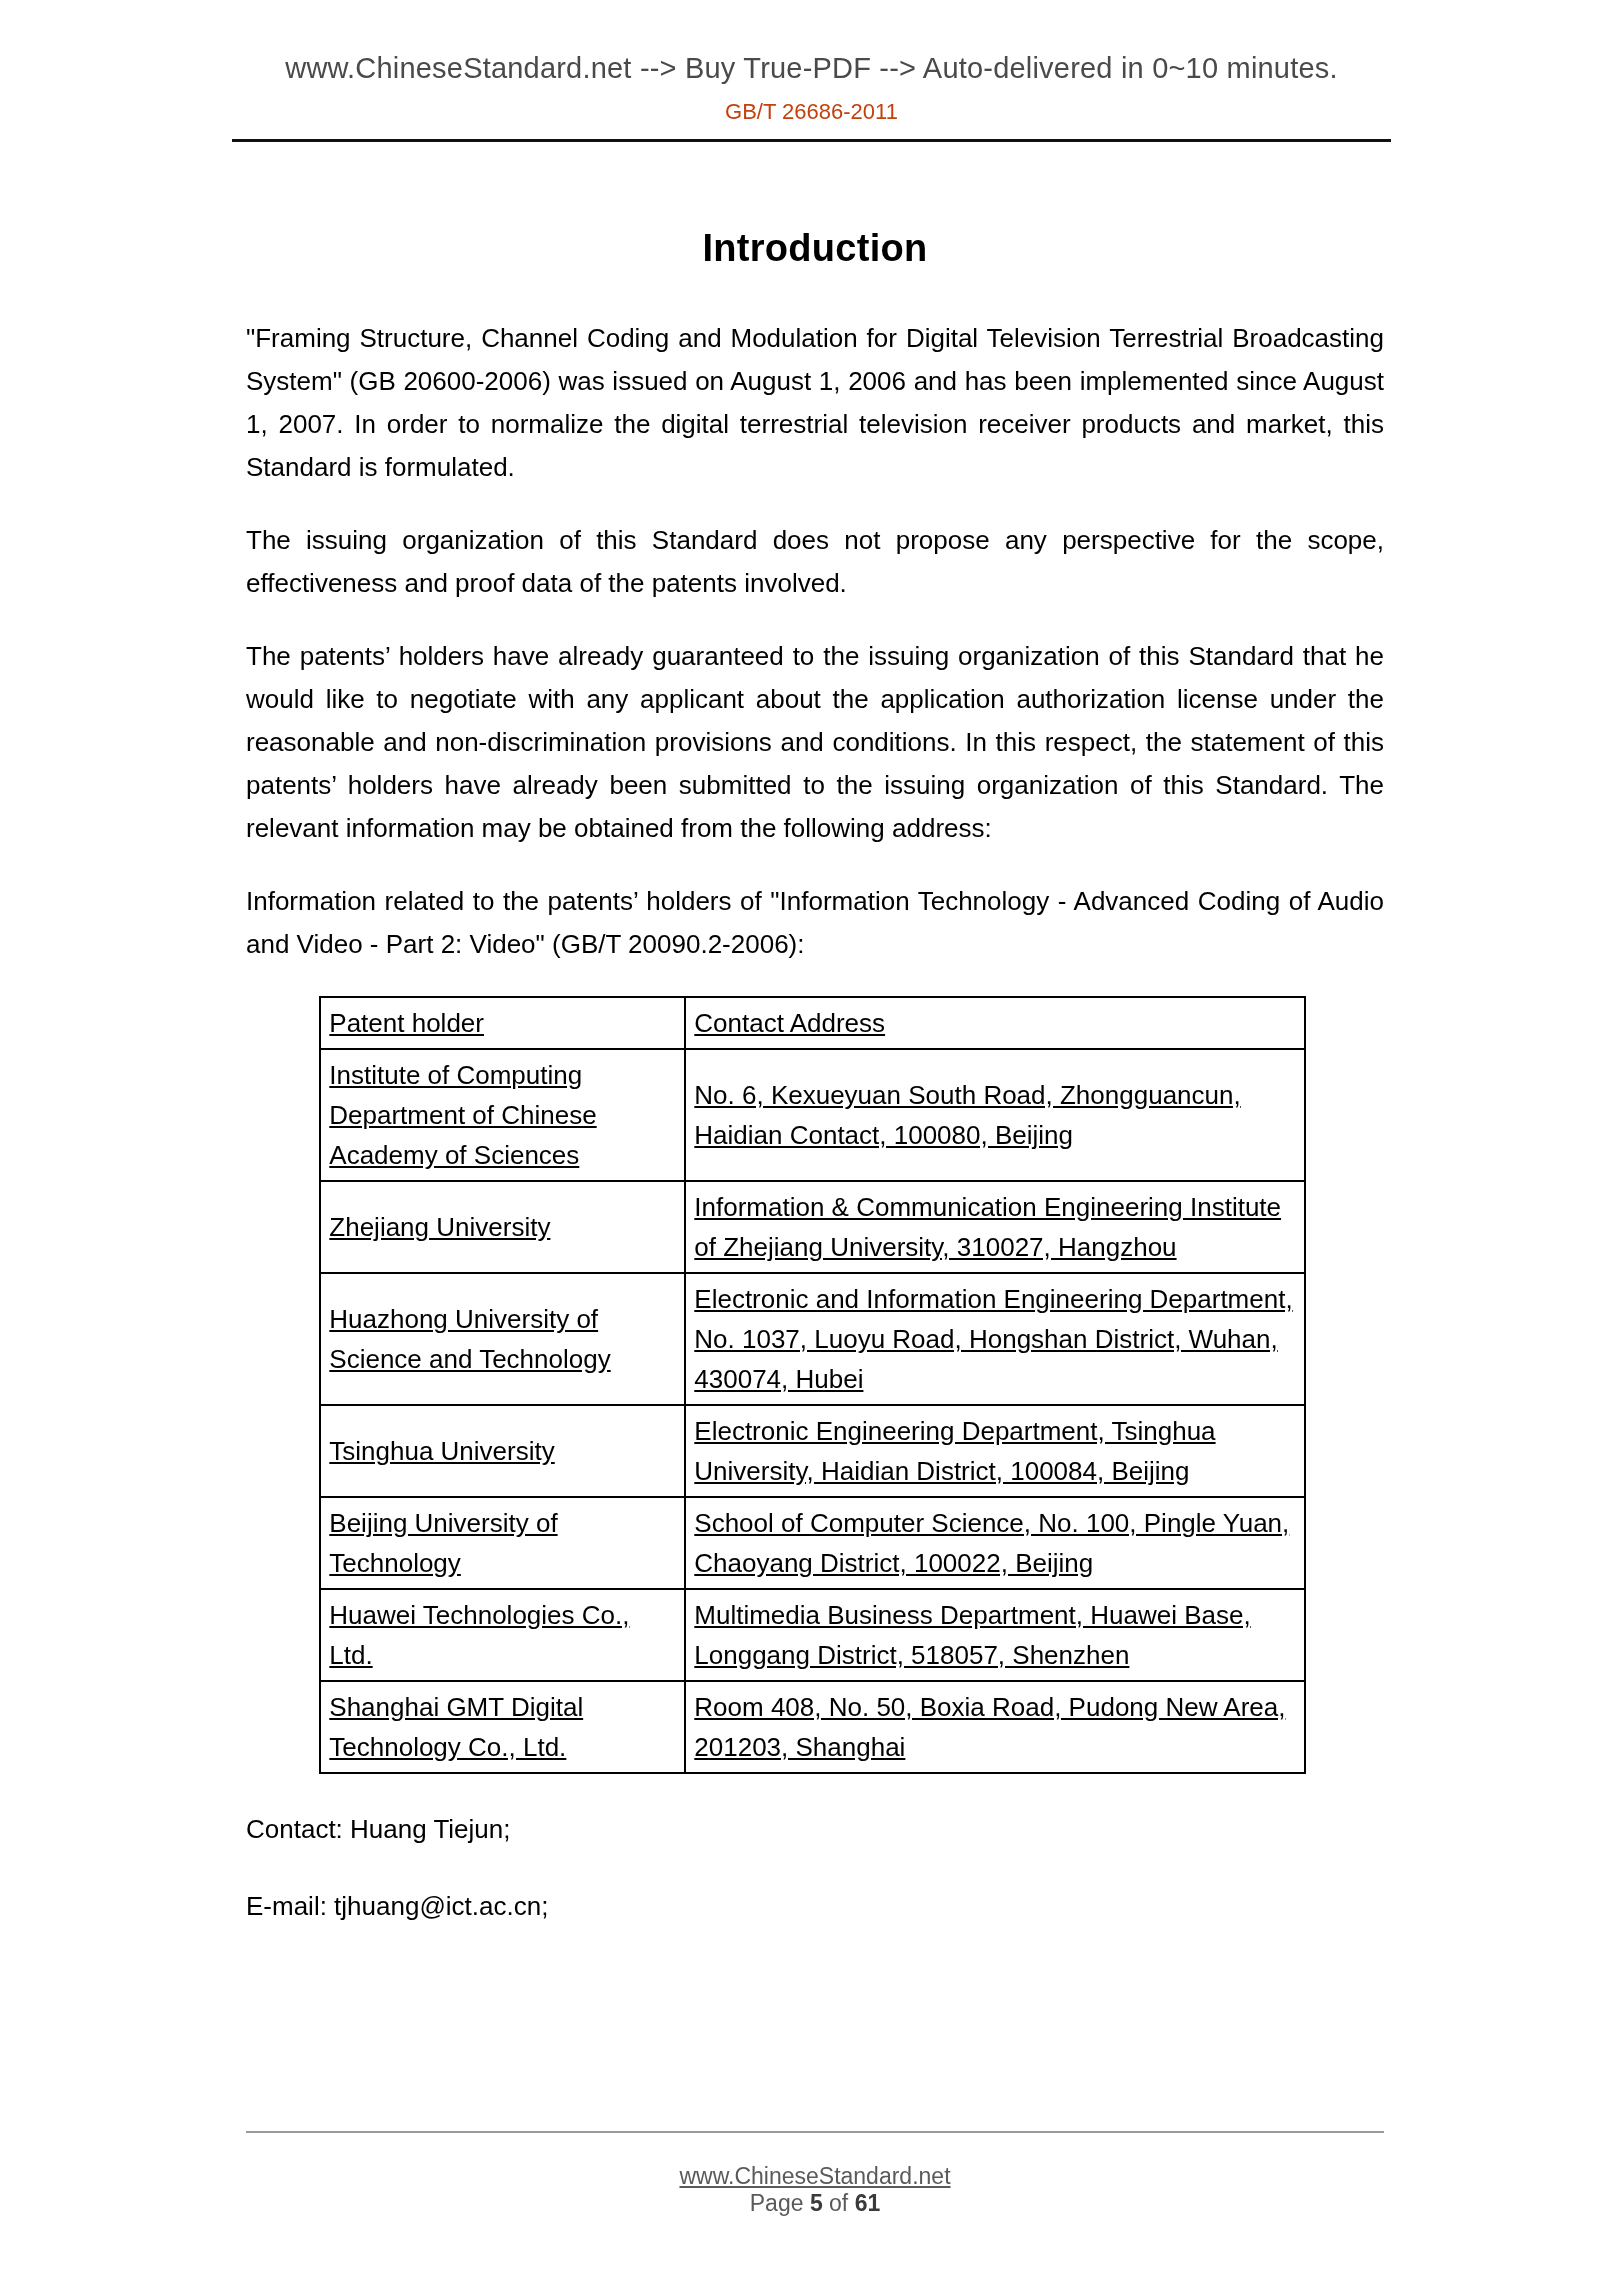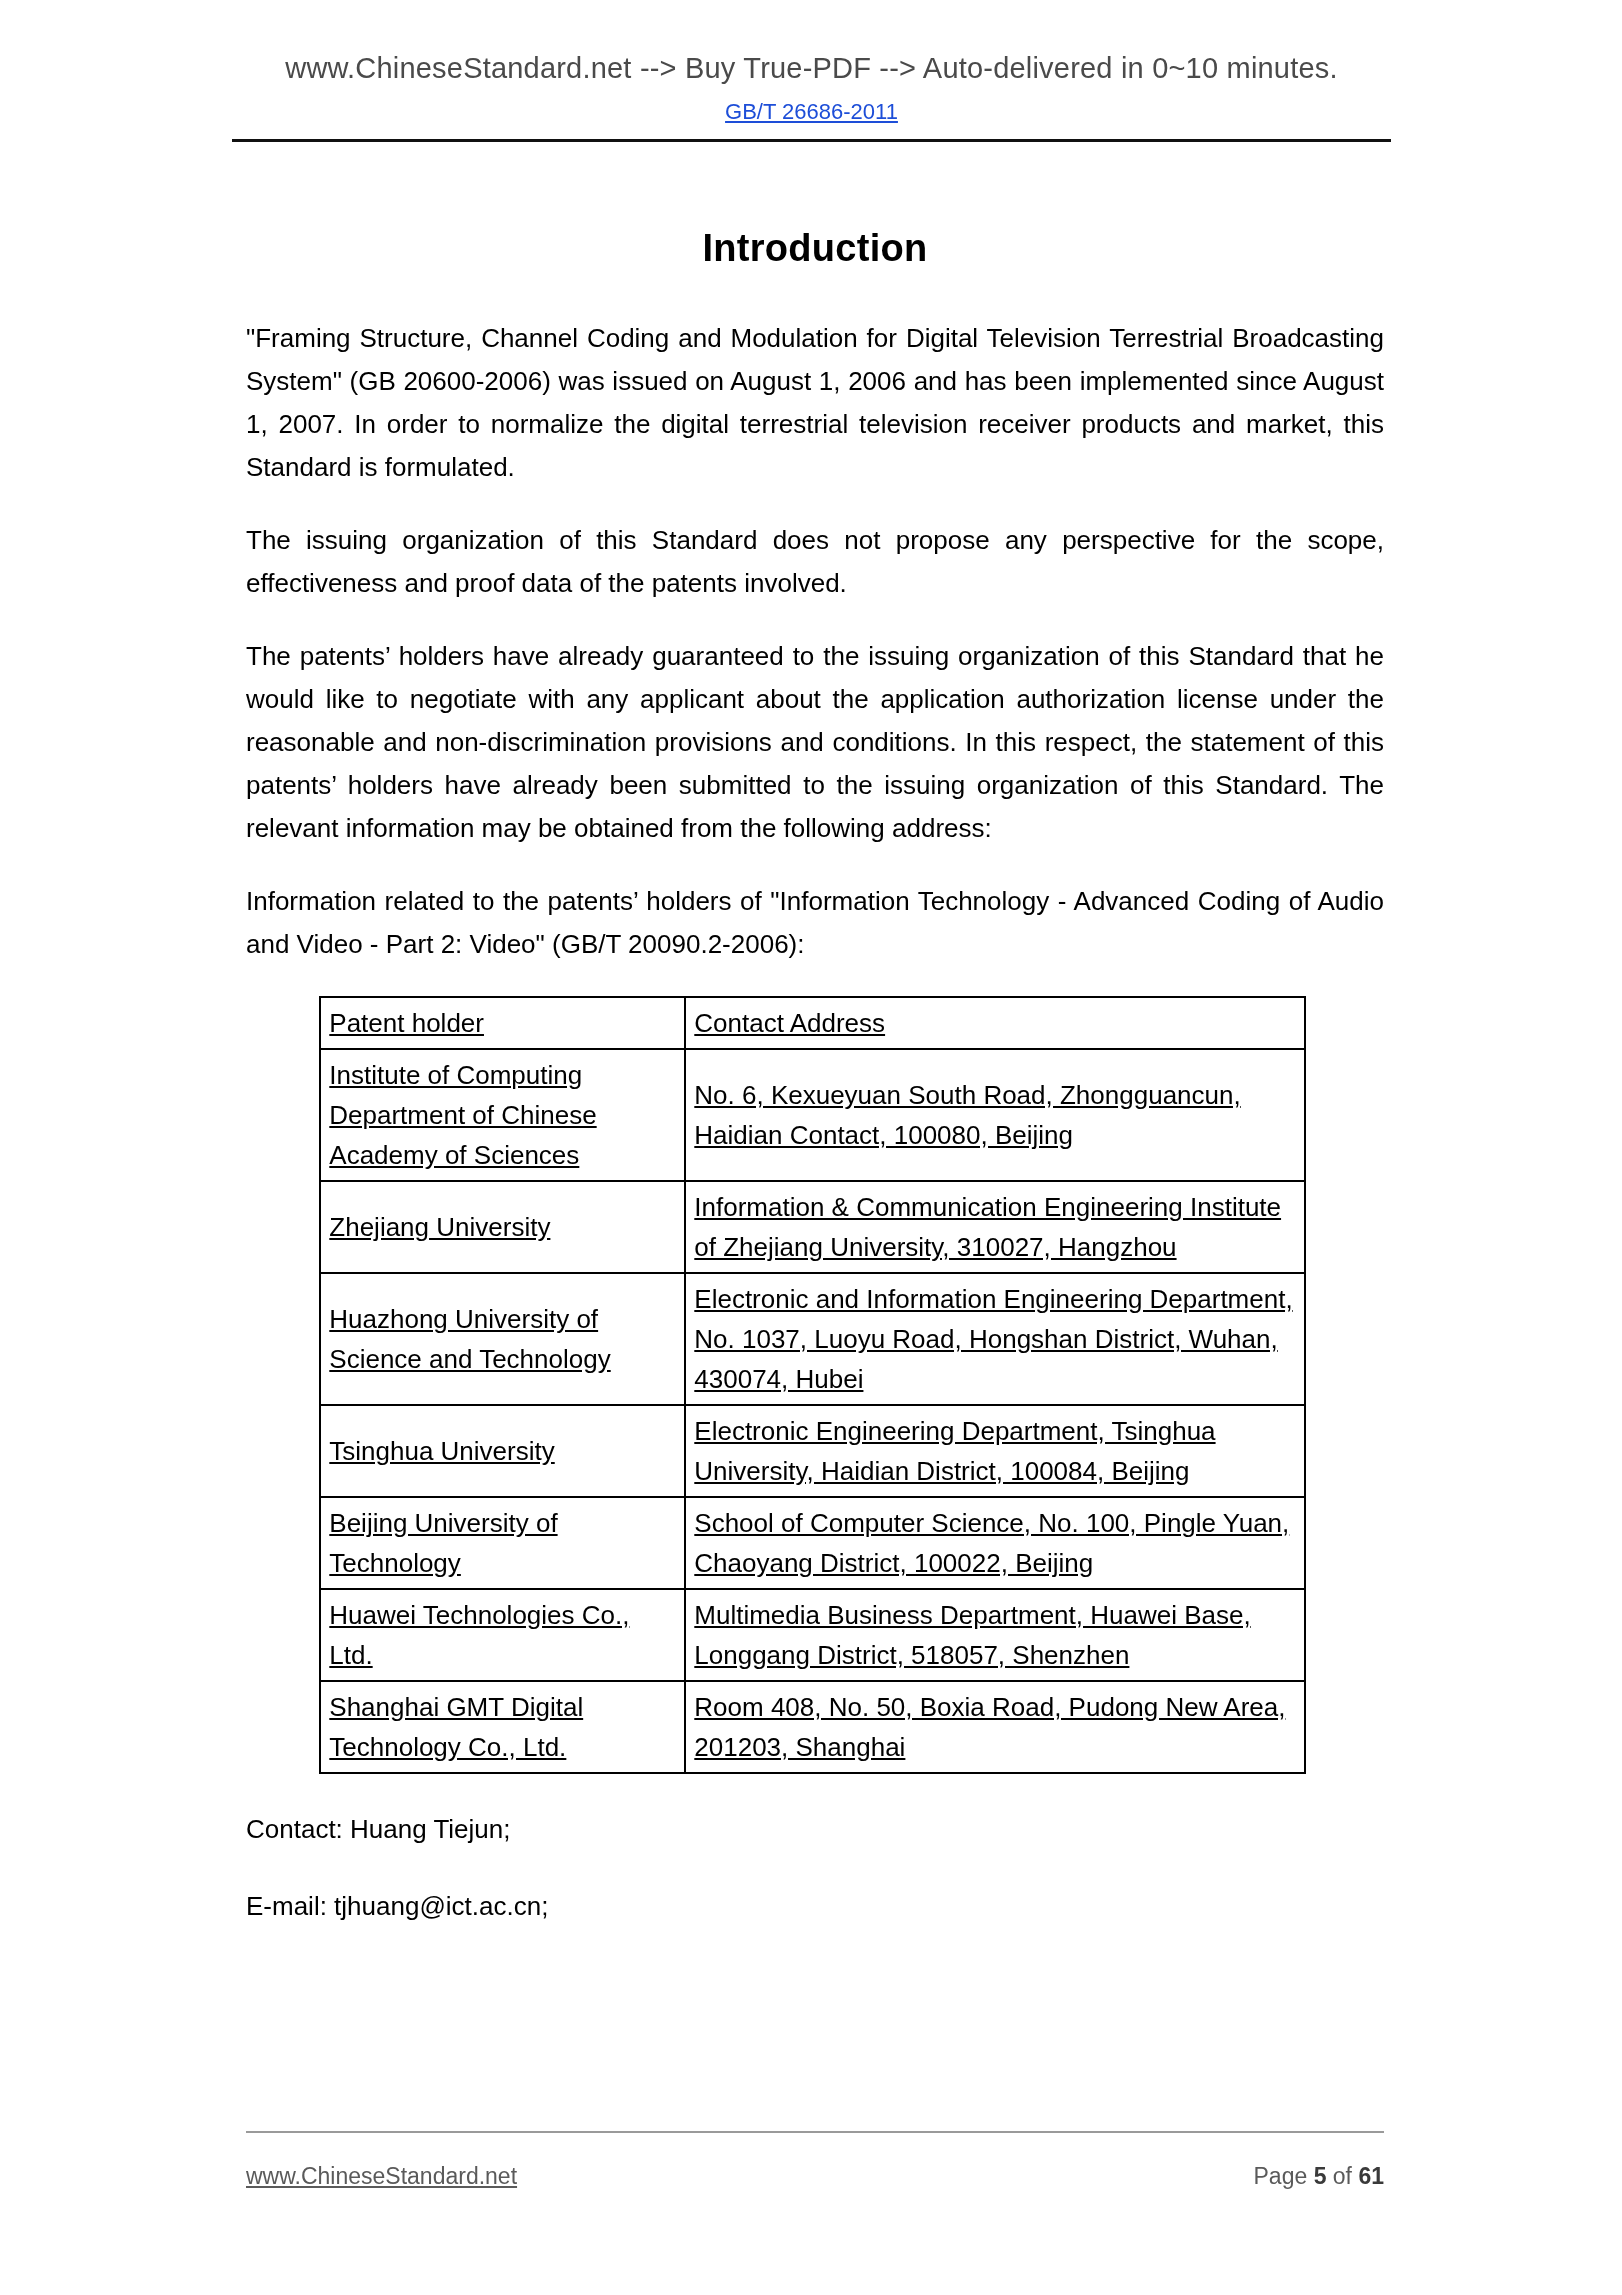--- a/index.html
+++ b/index.html
@@ -30,24 +30,23 @@
   .watermark-line {
     text-align: center;
     color: #4a4a4a;
     font-size: 29px;
     letter-spacing: 0.2px;
     padding-top: 52px;
     white-space: nowrap;
   }
   .std-code {
     text-align: center;
-    color: #1d4ed8;
+    color: #c2410c;
     font-size: 22px;
     padding-top: 14px;
-    text-decoration: underline;
   }
   .header-rule {
     margin: 14px auto 0 auto;
     width: 1159px;
     height: 3.3px;
     background: #111111;
   }
 
   
   .content {
@@ -119,24 +118,25 @@
     width: 1138px;
   }
   .footer-rule {
     width: 1138px;
     height: 1.7px;
     background: #9a9a9a;
   }
   .footer-row {
     display: flex;
     justify-content: space-between;
-    align-items: flex-start;
+    align-items: center;
     padding-top: 30px;
     color: #5a5a5a;
     font-size: 23px;
+    flex-direction: column;
   }
   .footer-site {
     text-decoration: underline;
     color: #5a5a5a;
   }
   .footer-page b { font-weight: bold; color: #3a3a3a; }
 </style>
 </head>
 <body>
 

